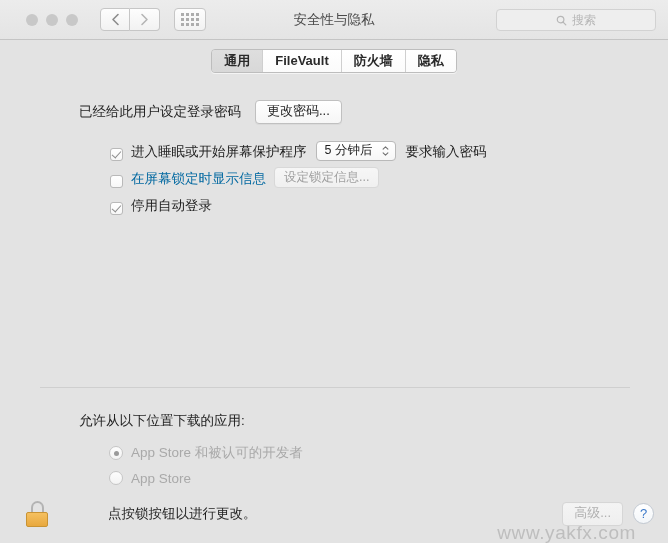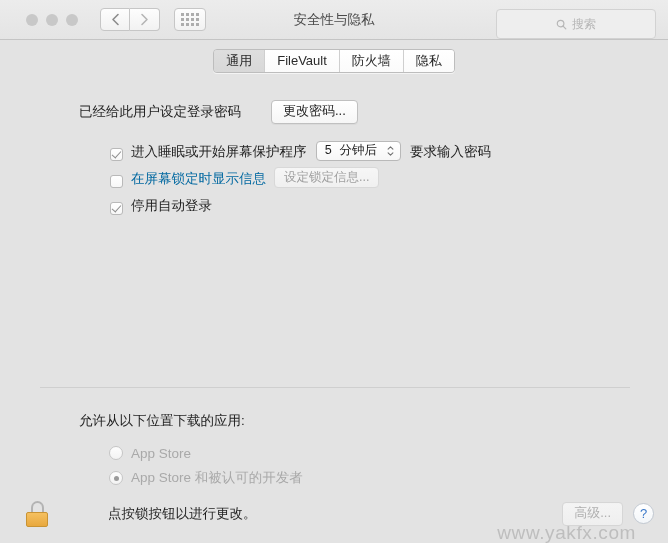--- a/index.html
+++ b/index.html
@@ -98,21 +98,21 @@
     text-align: center;
     font-size: 13.5px;
     color: #4a4a4a;
     pointer-events: none;
   }
   .searchfield {
     position: absolute;
     right: 12px;
     top: 9px;
     width: 160px;
-    height: 30px;
+    height: 22px;
     border: 1px solid #d2d2d2;
     border-radius: 4px;
     background: #eeeeee;
     display: flex;
     align-items: center;
     justify-content: center;
     box-sizing: border-box;
   }
   .searchfield .sicon {
     margin-right: 5px;
@@ -141,20 +141,21 @@
   }
   .tab {
     padding: 0 12px;
     height: 22px;
     line-height: 22px;
     font-size: 13px;
     color: #2a2a2a;
     background: linear-gradient(to bottom, #ffffff, #fbfbfb);
     border-right: 1px solid #cfcfcf;
     white-space: nowrap;
+    font-weight: bold;
   }
   .tab:last-child { border-right: none; }
   .tab.selected {
     background: linear-gradient(to bottom, #dedede, #d8d8d8);
   }
 
   
   .content {
     flex: 1;
     position: relative;
@@ -163,21 +164,21 @@
   }
   .pwd-row {
     display: flex;
     align-items: center;
     margin-top: 18px;
     margin-left: 39px;
   }
   .pwd-label {
     font-size: 13.5px;
     color: #1e1e1e;
-    margin-right: 30px;
+    margin-right: 14px;
   }
   .btn {
     font-size: 13px;
     color: #1e1e1e;
     background: linear-gradient(to bottom, #ffffff, #f6f6f6);
     border: 1px solid #c0c0c0;
     border-radius: 4px;
     padding: 3px 11px 4px;
     line-height: 1.15;
     box-shadow: 0 1px 0 rgba(0,0,0,0.04);
@@ -232,21 +233,20 @@
   .popup {
     margin: 0 9px;
     display: flex;
     align-items: center;
     height: 20px;
     background: linear-gradient(to bottom, #ffffff, #f7f7f7);
     border: 1px solid #b9b9b9;
     border-radius: 4px;
     padding: 0 4px 0 8px;
     box-sizing: border-box;
-    font-family: Liberation Mono, monospace;
   }
   .popup .pval {
     font-size: 12.5px;
     color: #1e1e1e;
     white-space: nowrap;
     margin-right: 10px;
   }
   .popup .parrows {
     display: flex;
     flex-direction: column;
@@ -506,26 +506,26 @@
         <span class="clabel">停用自动登录</span>
       </div>
 
     </div>
 
     <div class="divider"></div>
 
     <div class="dl-section">
       <div class="dl-title">允许从以下位置下载的应用:</div>
       <div class="rrow">
+        <span class="radio selected"></span>
+        <span class="rlabel">App Store 和被认可的开发者</span>
+      </div>
+      <div class="rrow">
         <span class="radio"></span>
         <span class="rlabel">App Store</span>
-      </div>
-      <div class="rrow">
-        <span class="radio selected"></span>
-        <span class="rlabel">App Store 和被认可的开发者</span>
       </div>
     </div>
 
     <div class="watermark">www.yakfx.com</div>
   </div>
 
   <div class="footer">
     <div class="lockwrap">
       <span class="lock">
         <span class="shackle"></span>

